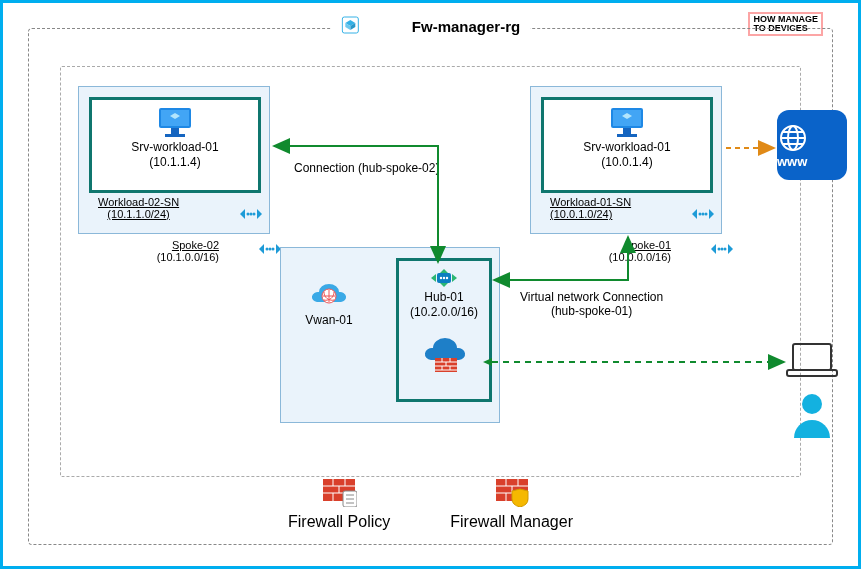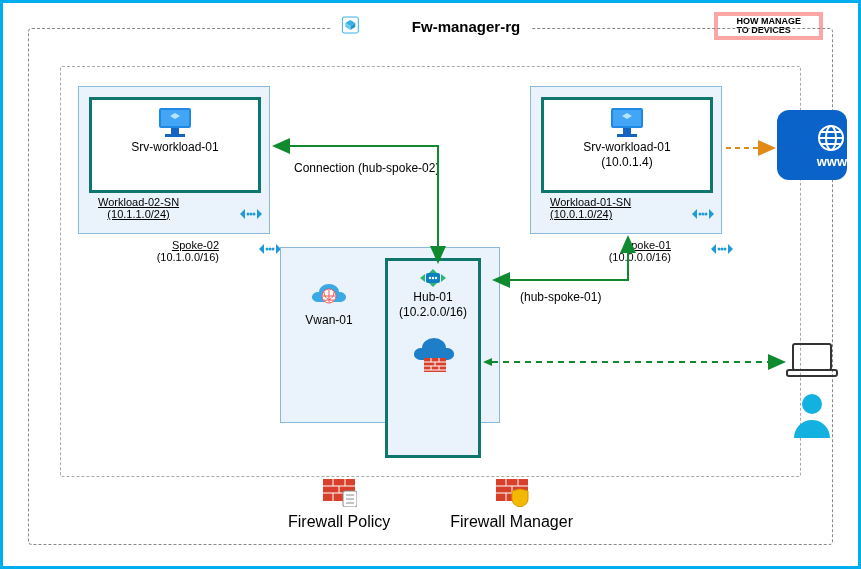--- a/index.html
+++ b/index.html
@@ -7,21 +7,21 @@
     .outer-border { position: absolute; inset: 0; border: 3px solid #00aeef; }
     .rg-border { position: absolute; top: 28px; left: 28px; right: 28px; bottom: 24px; border: 1px dashed #888; border-radius: 4px; }
     .rg-title { position: absolute; top: 16px; left: 50%; transform: translateX(-50%); background: #fff; padding: 0 10px; display: flex; align-items: center; gap: 6px; }
     .rg-title-text { font-weight: bold; font-size: 15px; margin-left: 47px; }
     .inner-border { position: absolute; top: 66px; left: 60px; right: 60px; bottom: 92px; border: 1px dashed #aaa; border-radius: 2px; }
     .box { position: absolute; border: 1px solid #8bb8d9; background: #eaf3fb; }
     .subbox { position: absolute; border: 3px solid #0f766e; background: #fff; }
     .label { text-align: center; line-height: 1.25; }
     .label-sm { font-size: 11px; }
     .underline { text-decoration: underline; }
-    .howto { position: absolute; top: 12px; right: 38px; font-weight: bold; font-size: 9px; text-align: left; border: 4px solid #fca5a5; padding: 1px 18px; line-height: 1; }
+    .howto { position: absolute; top: 12px; right: 38px; font-weight: bold; font-size: 9px; text-align: left; border: 2px solid #fca5a5; padding: 1px 3px; line-height: 1; }
     svg.diag { position: absolute; top: 0; left: 0; width: 861px; height: 569px; pointer-events: none; }
     .vm-icon { width: 40px; height: 34px; margin: 0 auto; display: block; }
     .legend { position: absolute; bottom: 38px; left: 0; right: 0; display: flex; justify-content: center; gap: 60px; }
     .legend-item { display: flex; flex-direction: column; align-items: center; gap: 2px; font-size: 16px; }
   </style>
 </head>
 <body>
 
 <div class="outer-border"></div>
 
@@ -51,20 +51,21 @@
       <span>
         <svg class="vm-icon" viewBox="0 0 40 34">
             <rect x="4" y="2" width="32" height="20" rx="2" fill="#1e88e5"></rect>
             <rect x="6" y="4" width="28" height="16" fill="#42a5f5"></rect>
             <rect x="16" y="22" width="8" height="6" fill="#1565c0"></rect>
             <rect x="10" y="28" width="20" height="3" fill="#1565c0"></rect>
             <polygon points="20,7 25,10 20,13 15,10" fill="#b3e5fc"></polygon>
           </svg>
       </span>
       <div class="label">Srv-workload-01</div>
+      <div class="label">(10.1.1.4)</div>
     </div>
     <div style="position:absolute; left:6px; bottom:-30px;">
       <div class="label-sm underline" style="text-align:left;">Workload-02-SN</div>
       <div class="label-sm underline" style="text-align:center;">(10.1.1.0/24)</div>
     </div>
     <span style="position:absolute; right:-4px; bottom:-34px;">
       <svg width="22" height="14" viewBox="0 0 22 14">
           <polygon points="0,7 5,2 5,12" fill="#1e9bd7"></polygon>
           <polygon points="22,7 17,2 17,12" fill="#1e9bd7"></polygon>
           <circle cx="8" cy="7" r="1.5" fill="#1e9bd7"></circle>
@@ -136,21 +137,21 @@
   <div style="position:absolute; left:16px; top:30px; text-align:center; width:64px;">
     <span>
       <svg width="40" height="32" viewBox="0 0 40 32">
           <path d="M10 14a10 8 0 0 1 20 0 a6 5 0 0 1 2 10 H8 a6 5 0 0 1 2-10z" fill="#3aa9e6"></path>
           <circle cx="20" cy="18" r="7" fill="#fff" stroke="#e55"></circle>
           <path d="M14 18h12 M20 12v12 M15 14a8 8 0 0 0 10 8 M25 14a8 8 0 0 1-10 8" stroke="#e55" stroke-width="1" fill="none"></path>
         </svg>
     </span>
     <div class="label">Vwan-01</div>
   </div>
-  <div class="subbox" style="left:104px; top:10px; width:96px; height:200px; background:#eaf3fb;">
+  <div class="subbox" style="left:115px; top:10px; width:96px; height:144px; background:#eaf3fb;">
     <div style="text-align:center; padding-top:8px;">
       <span>
         <svg width="26" height="18" viewBox="0 0 26 18">
             <rect x="6" y="4" width="14" height="10" rx="2" fill="#0b7fc0"></rect>
             <polygon points="0,9 5,5 5,13" fill="#2bb673"></polygon>
             <polygon points="26,9 21,5 21,13" fill="#2bb673"></polygon>
             <polygon points="13,0 9,4 17,4" fill="#2bb673"></polygon>
             <polygon points="13,18 9,14 17,14" fill="#2bb673"></polygon>
             <circle cx="10" cy="9" r="1.2" fill="#fff"></circle>
             <circle cx="13" cy="9" r="1.2" fill="#fff"></circle>
@@ -176,24 +177,25 @@
           </svg>
       </span>
     </div>
   </div>
 </div>
 
 <div style="position:absolute; left:294px; top:161px; text-align:center;">
   <div>Connection (hub-spoke-02)</div>
 </div>
 <div style="position:absolute; left:520px; top:290px; text-align:center;">
+  <div>Virtual network Connection</div>
   <div>(hub-spoke-01)</div>
 </div>
 
-<div style="position:absolute; right:14px; top:110px; width:70px; height:70px; background:#0a63c9; border-radius:12px; display:flex; flex-direction:column; align-items:flex-end; justify-content:center; color:#fff;">
+<div style="position:absolute; right:14px; top:110px; width:70px; height:70px; background:#0a63c9; border-radius:12px; display:flex; flex-direction:column; align-items:flex-start; justify-content:center; color:#fff;">
   <svg width="32" height="32" viewBox="0 0 32 32">
       <circle cx="16" cy="16" r="12" fill="none" stroke="#fff" stroke-width="2"></circle>
       <ellipse cx="16" cy="16" rx="5" ry="12" fill="none" stroke="#fff" stroke-width="2"></ellipse>
       <line x1="4" y1="16" x2="28" y2="16" stroke="#fff" stroke-width="2"></line>
       <line x1="6" y1="10" x2="26" y2="10" stroke="#fff" stroke-width="2"></line>
       <line x1="6" y1="22" x2="26" y2="22" stroke="#fff" stroke-width="2"></line>
     </svg>
   <div style="font-weight:bold; font-size:13px;">www</div>
 </div>
 

